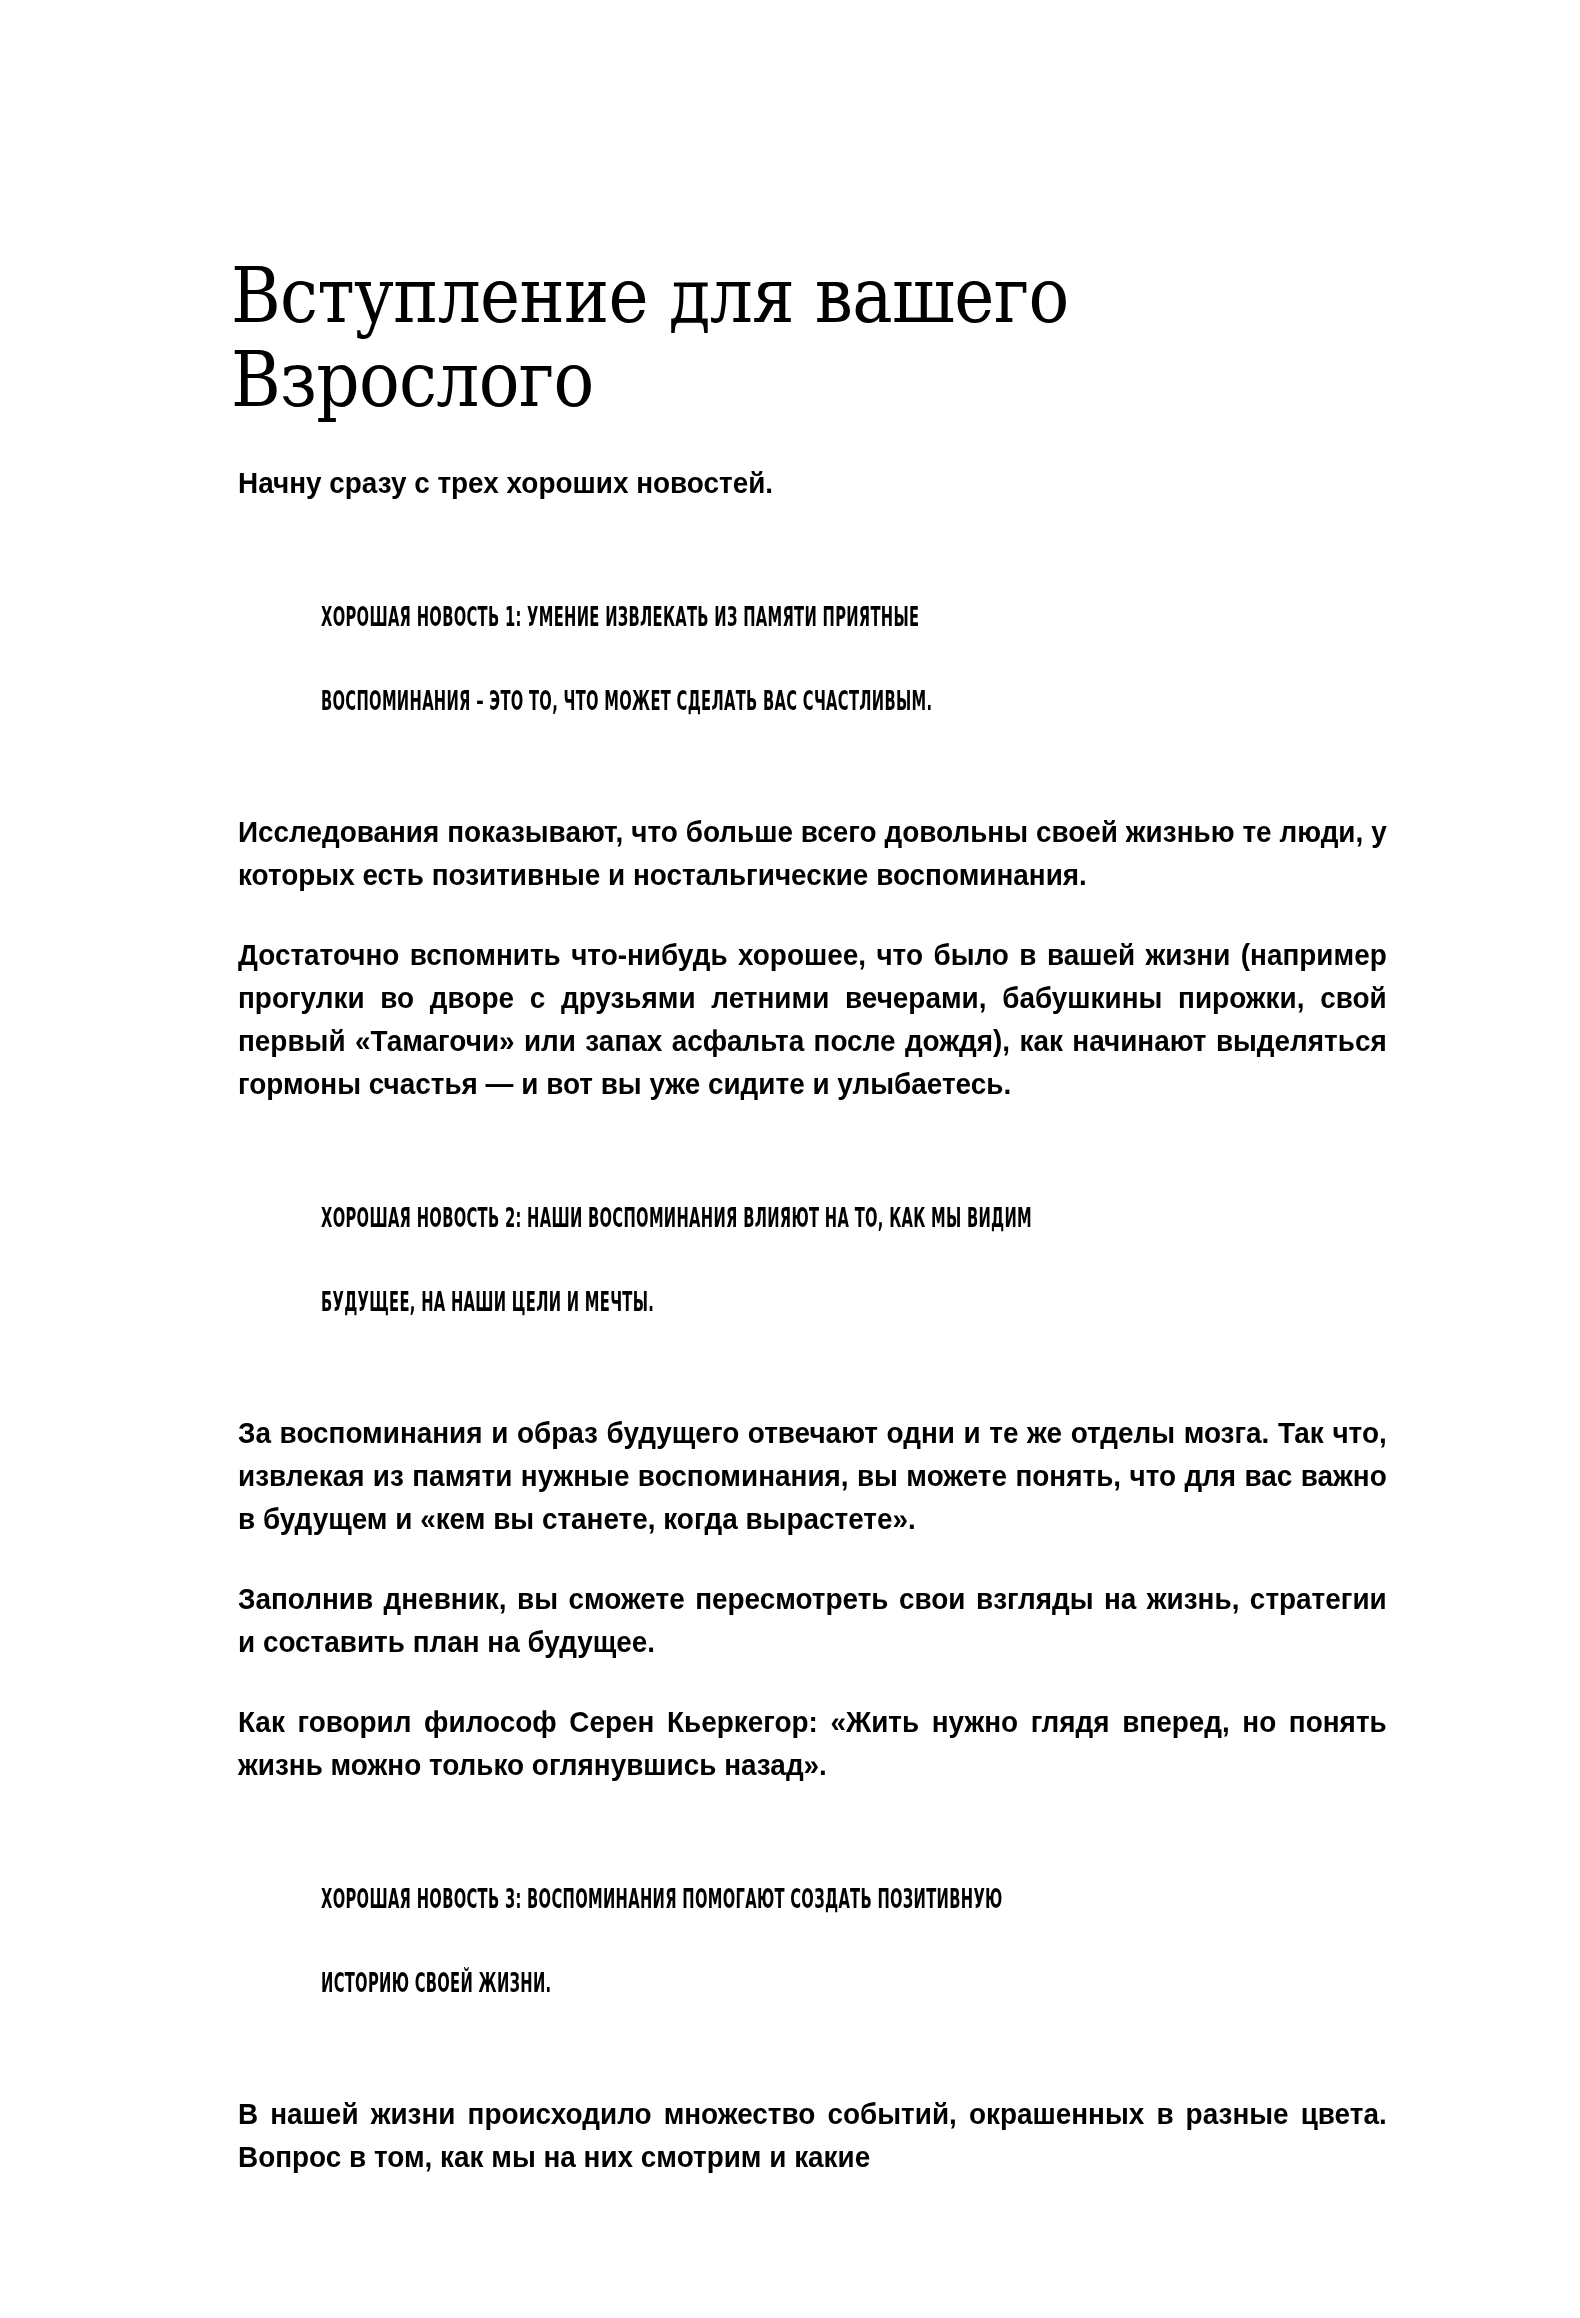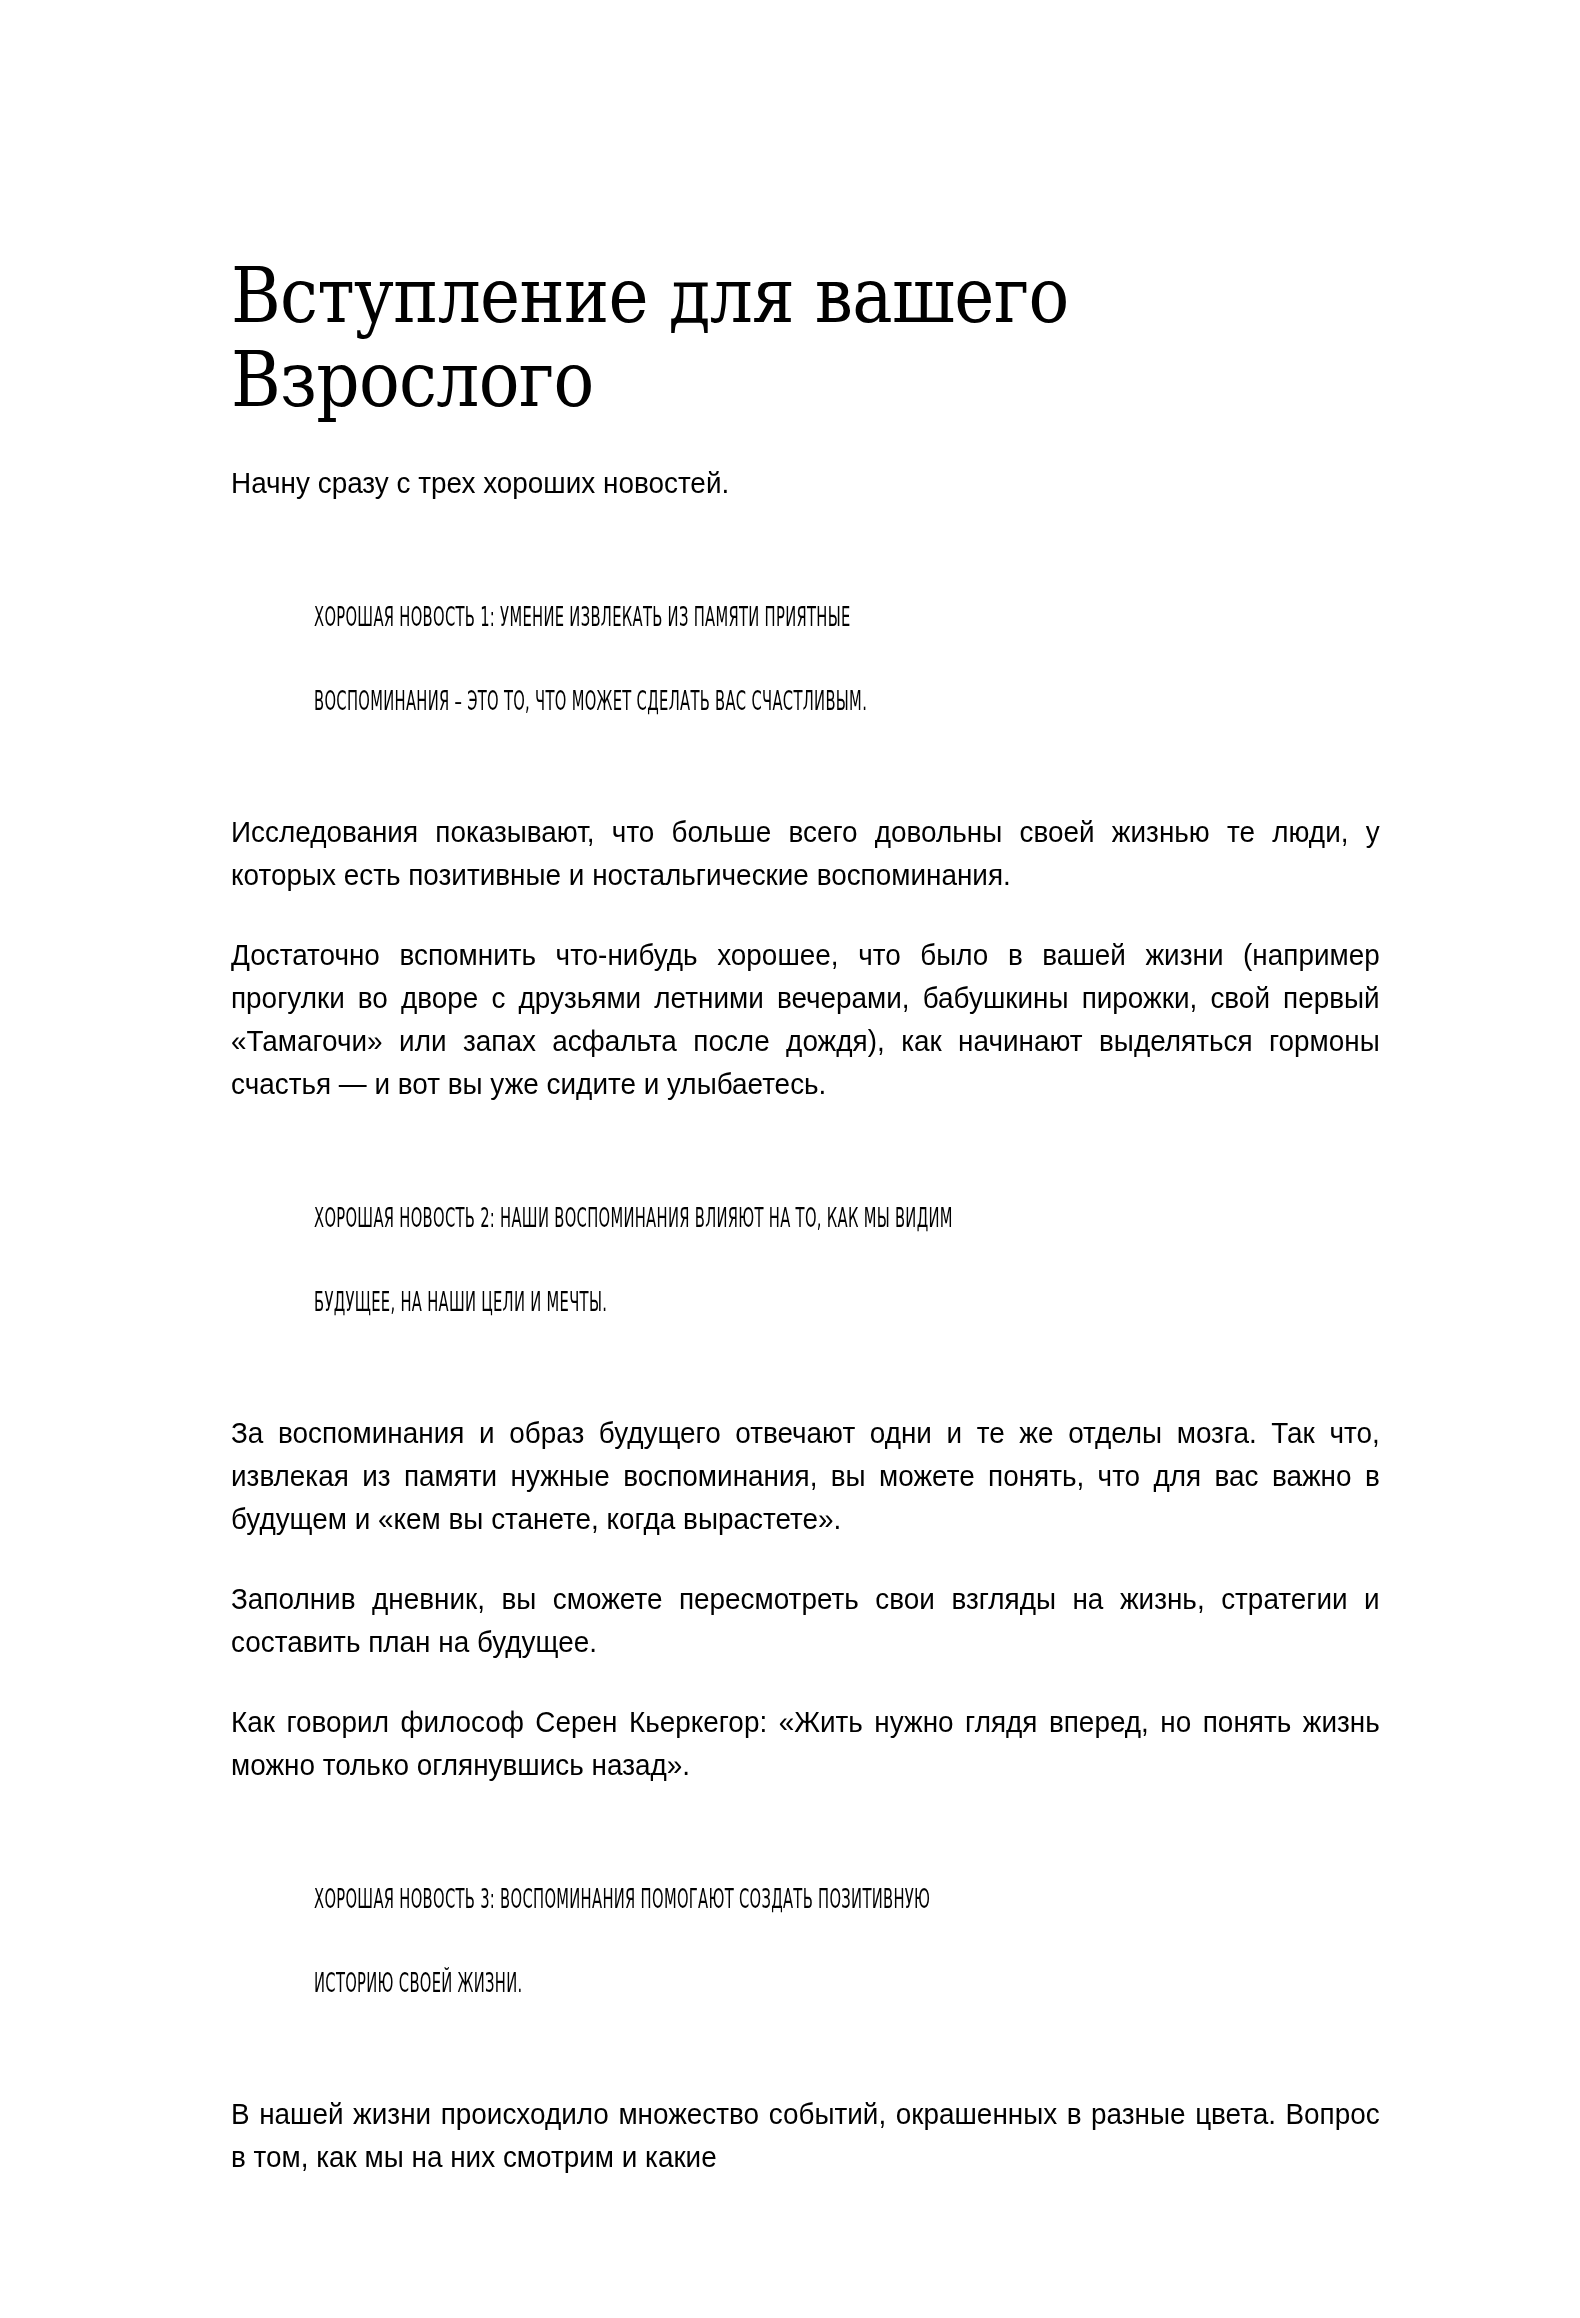--- a/index.html
+++ b/index.html
@@ -30,23 +30,24 @@
     line-height: 1.10;
     letter-spacing: -0.8px;
     color: #000000;
     transform: scaleX(0.88);
     transform-origin: left top;
   }
 
   
   .content {
     position: absolute;
-    left: 231px;
+    left: 238px;
     top: 461px;
     width: 1149px;
+    font-weight: bold;
   }
 
   p.body {
     font-family: "Liberation Sans", "DejaVu Sans", sans-serif;
     font-size: 30px;
     line-height: 43px;
     color: #000000;
     margin: 0 0 37px 0;
     text-align: justify;
     text-justify: inter-word;

